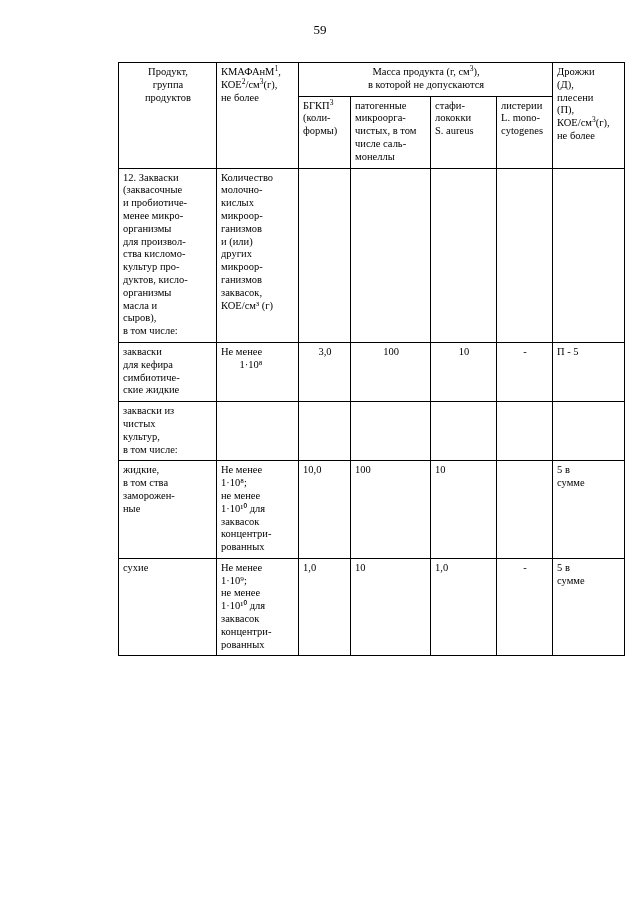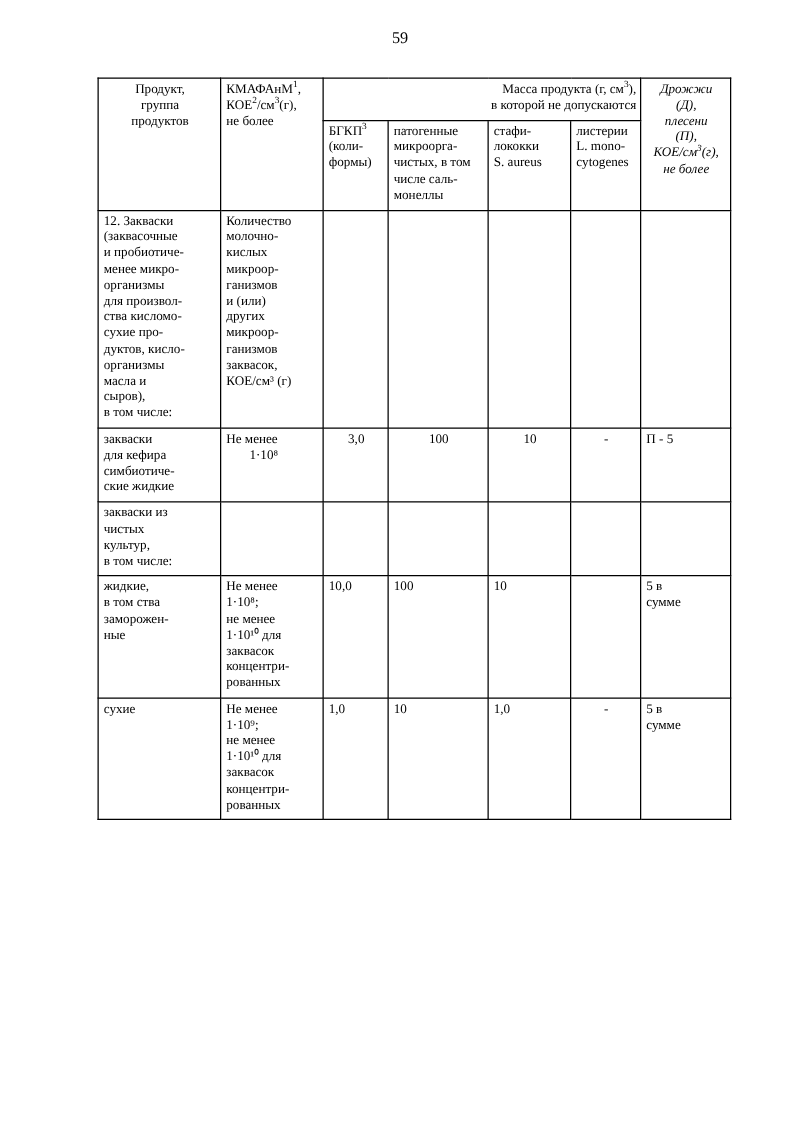--- a/index.html
+++ b/index.html
@@ -34,55 +34,55 @@
     top: 62px;
     left: 78px;
     width: 484px;
   }
   table.doc-table {
     border-collapse: collapse;
     width: 484px;
     table-layout: fixed;
     font-size: 10.5px;
     line-height: 1.22;
+    margin-left: 40px;
   }
   table.doc-table td, table.doc-table th {
     border: 1px solid #000000;
     vertical-align: top;
     padding: 3px 3px 4px 4px;
     font-weight: normal;
     font-size: 10.5px;
     font-family: "Liberation Serif", serif;
   }
   .c-center {
     text-align: center;
   }
   .c-left {
     text-align: left;
   }
   .hdr-prod {
     text-align: center;
     vertical-align: middle;
   }
   .hdr-mass {
-    text-align: right;
+    text-align: center;
     vertical-align: middle;
   }
   .hdr-sub {
     text-align: left;
     vertical-align: top;
   }
   .hdr-kmafanm {
     text-align: left;
     vertical-align: top;
   }
   .hdr-yeast {
-    text-align: center;
-    vertical-align: top;
-    font-style: italic;
+    text-align: left;
+    vertical-align: top;
   }
   .cell-indent {
     padding-left: 8px;
   }
   sup {
     font-size: 7.5px;
     vertical-align: super;
     line-height: 0;
   }
   .col1 { width: 98px; }
@@ -166,21 +166,21 @@
 
         <tr>
           <td class="c-left">
             <div>12. Закваски</div>
             <div>(заквасочные</div>
             <div>и пробиотиче-</div>
             <div>менее микро-</div>
             <div>организмы</div>
             <div>для произвол-</div>
             <div>ства кисломо-</div>
-            <div>сухие про-</div>
+            <div>культур про-</div>
             <div>дуктов, кисло-</div>
             <div>организмы</div>
             <div>масла и</div>
             <div>сыров),</div>
             <div>в том числе:</div>
           </td>
           <td class="c-left">
             <div>Количество</div>
             <div>молочно-</div>
             <div>кислых</div>

